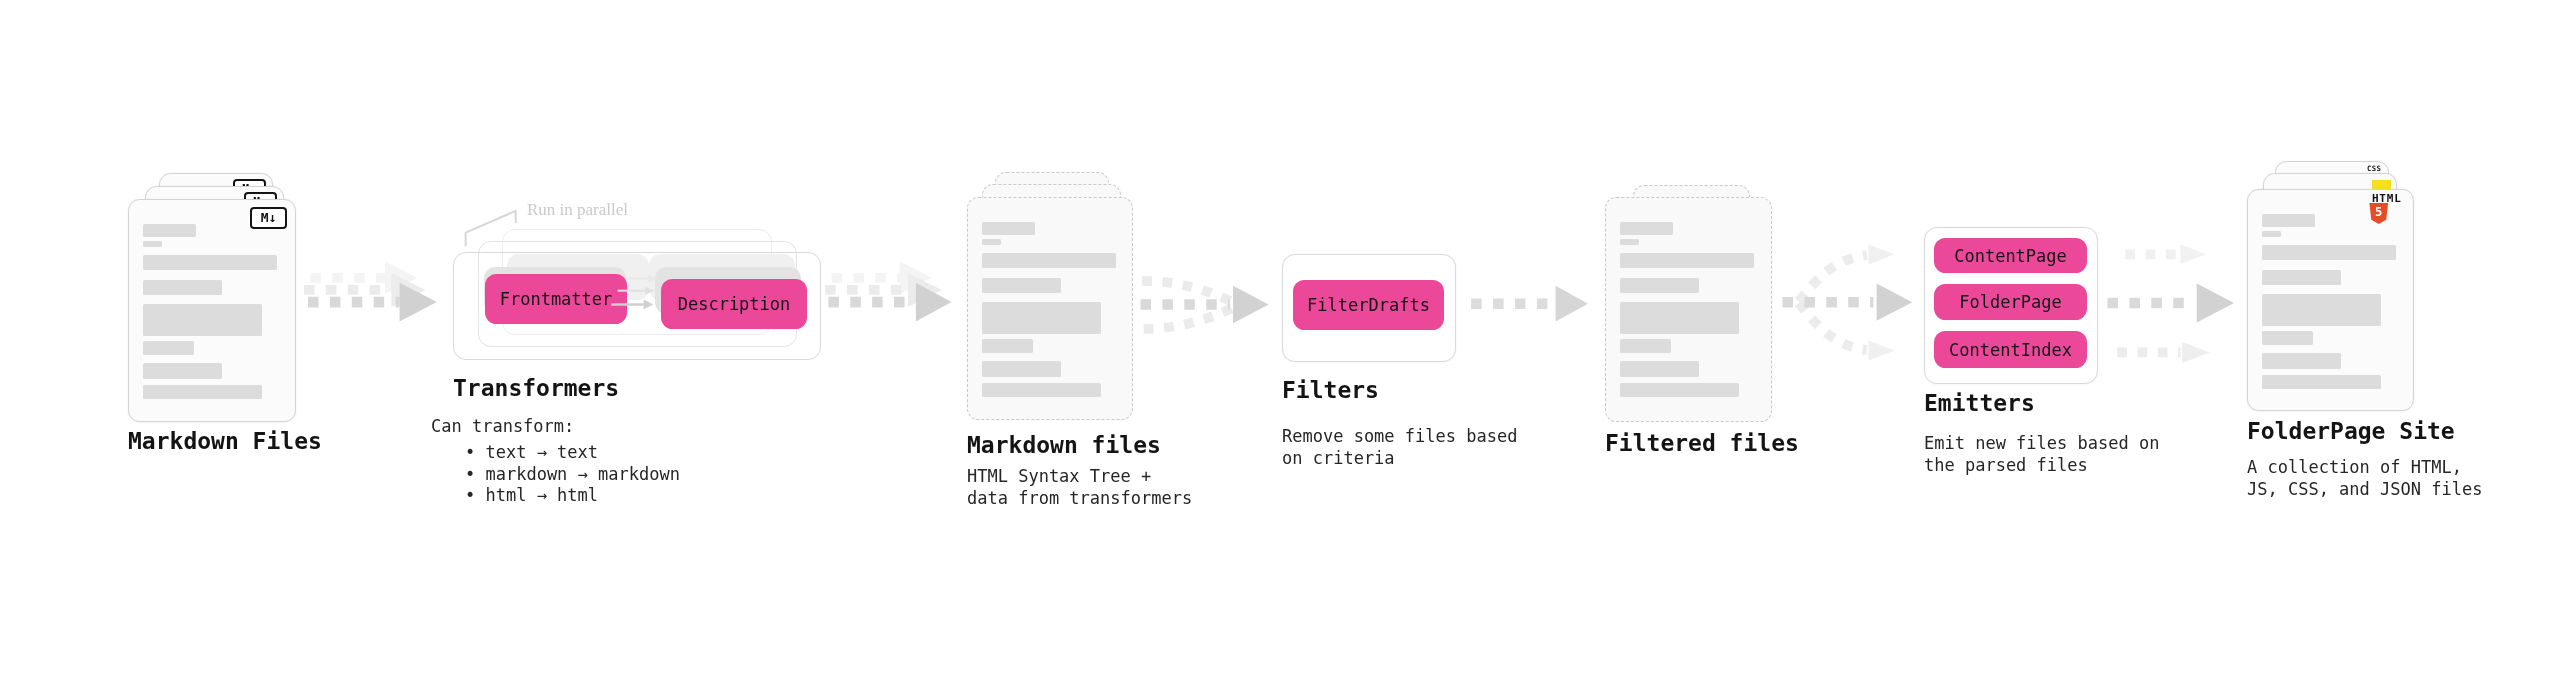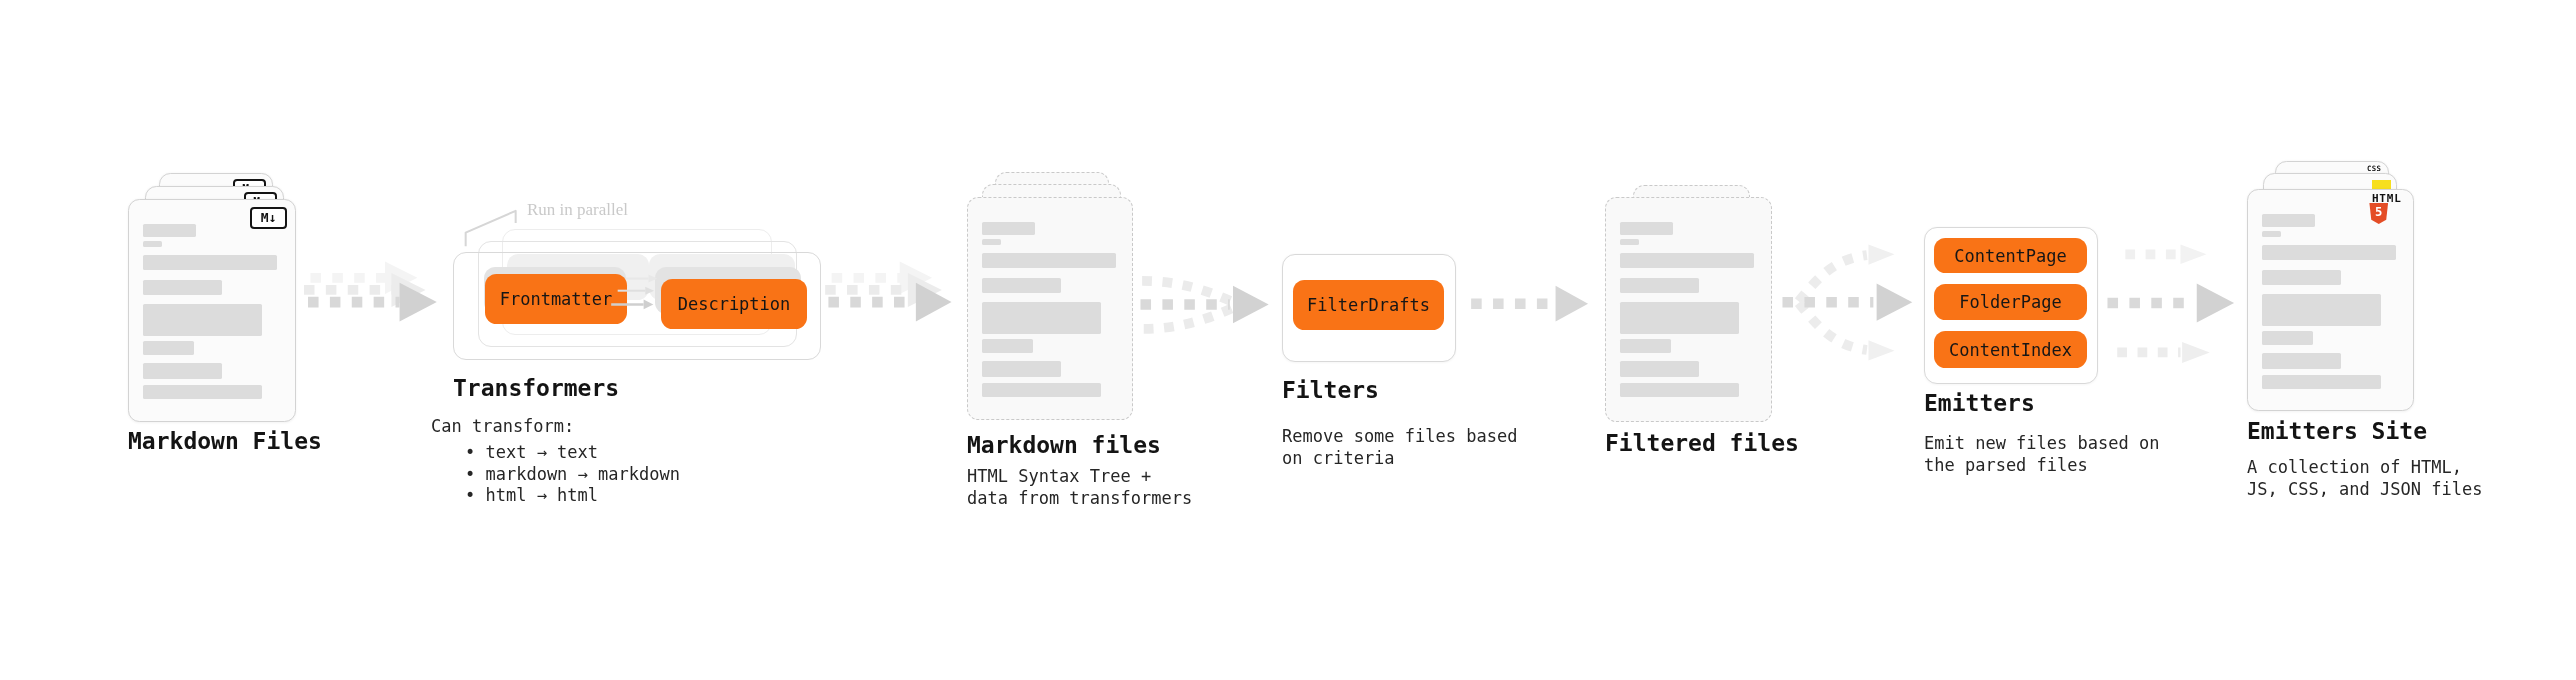--- a/index.html
+++ b/index.html
@@ -18,21 +18,21 @@
   .heading{position:absolute;font-size:23px;font-weight:600;color:#141414;white-space:nowrap;}
   .body-text{position:absolute;font-size:17px;line-height:22px;color:#262626;white-space:nowrap;}
   .bullets{position:absolute;font-size:17px;line-height:21.5px;color:#262626;white-space:nowrap;}
   .annotation{position:absolute;font-size:17px;color:#c9c9c9;white-space:nowrap;font-weight:500;font-family:Liberation Serif, serif;}
 
   
   .obox{position:absolute;border-radius:13px;border:1.6px solid #d9d9d9;}
   .obox.fill{background:#ffffff;box-shadow:0 0.8px 2.4px rgba(0,0,0,.04);}
   .obox.g1{border-color:#e3e3e3;}
   .obox.g2{border-color:#ededed;}
-  .pill{position:absolute;border-radius:11.4px;background:#f97316;display:flex;align-items:center;
+  .pill{position:absolute;border-radius:11.4px;background:#ec4899;display:flex;align-items:center;
         justify-content:center;font-size:17px;color:#161616;white-space:nowrap;}
   .pill.ghost1{background:#e3e3e3;}
   .pill.ghost2{background:#f0f0f0;}
 
   
   .md-badge{position:absolute;background:#ffffff;border:2.4px solid #141414;border-radius:4.1px;
             font-weight:700;color:#141414;display:flex;align-items:center;justify-content:center;}
   .md-badge.big{width:32.5px;height:18px;font-size:13px;}
   .md-badge.small{width:29px;height:16.3px;font-size:11.4px;}
 
@@ -268,21 +268,21 @@
           <div class="bar" style="left: 14px; top: 24.4px; width: 53px; height: 12.2px;"></div>
           <div class="bar" style="left: 14px; top: 41px; width: 18.7px; height: 5.7px;"></div>
           <div class="bar" style="left: 14px; top: 55px; width: 134px; height: 15.4px;"></div>
           <div class="bar" style="left: 14px; top: 80px; width: 79px; height: 15.4px;"></div>
           <div class="bar" style="left: 14px; top: 104px; width: 119px; height: 32px;"></div>
           <div class="bar" style="left: 14px; top: 141px; width: 51px; height: 14px;"></div>
           <div class="bar" style="left: 14px; top: 163px; width: 79px; height: 16.3px;"></div>
           <div class="bar" style="left: 14px; top: 185px; width: 119px; height: 14px;"></div>
         </div>
     </div>
-    <div class="heading" style="left:2247px;top:418px;">Emitters Site</div>
+    <div class="heading" style="left:2247px;top:418px;">FolderPage Site</div>
     <div class="body-text" style="left:2247px;top:456px;">
       <div>A collection of HTML,</div>
       <div>JS, CSS, and JSON files</div>
     </div>
   </div>
 
 </div>
 
 
 </body></html>

